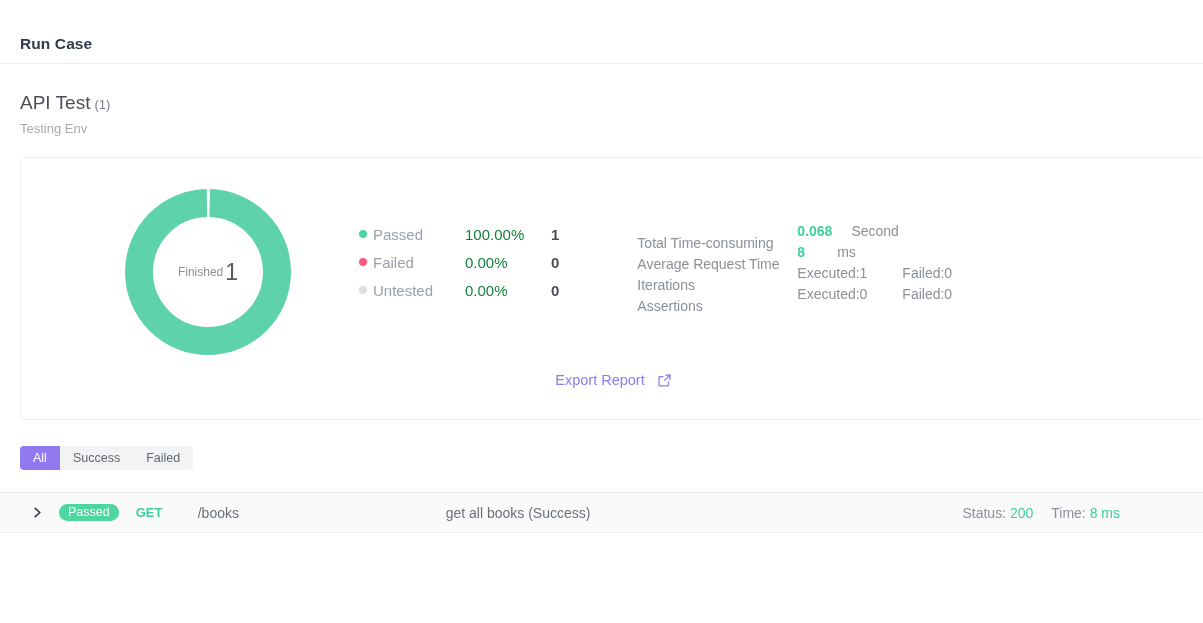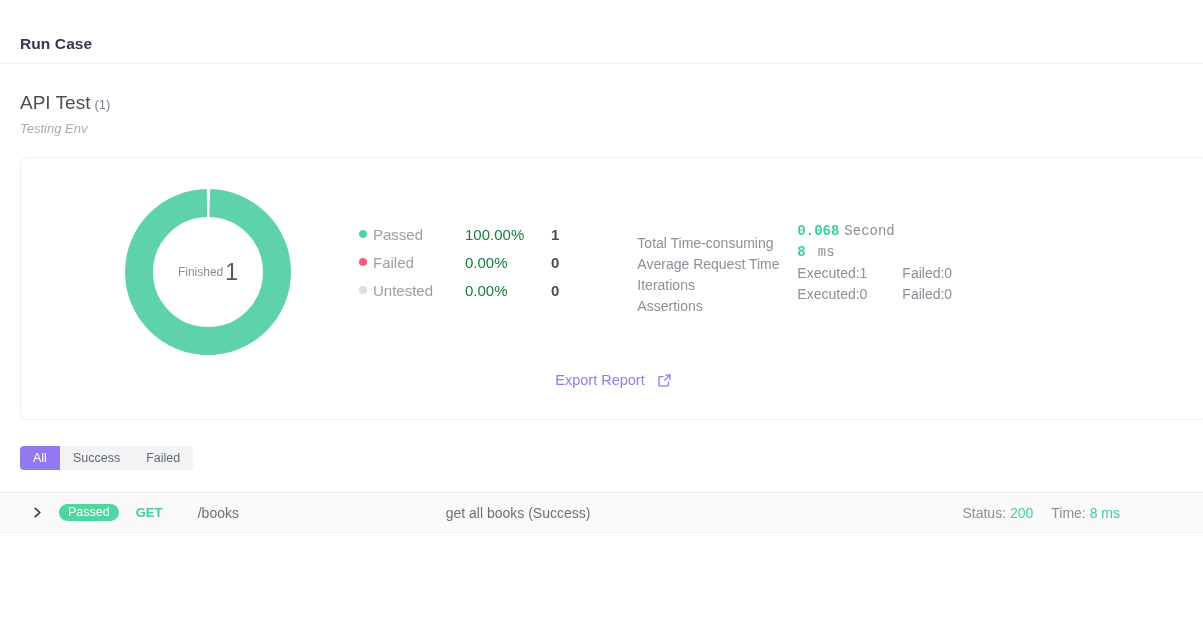--- a/index.html
+++ b/index.html
@@ -43,21 +43,20 @@
     font-weight: normal;
   }
   .page-title-count {
     font-size: 13px;
     color: #7b808a;
   }
   .page-sub {
     margin-top: 7px;
     font-size: 13px;
     color: #a8abb2;
-    font-style: italic;
   }
 
   
   .card {
     margin: 21px 20px 0 20px;
     margin-right: -4px;
     border: 1px solid #f0f0f2;
     border-radius: 6px;
     background: #fff;
     padding: 0;
@@ -132,21 +131,21 @@
     margin-top: 34px;
     font-size: 14px;
     color: #8b9098;
   }
   .stats-row {
     display: flex;
     align-items: center;
     height: 21px;
   }
   .stats-key   { width: 160px; margin-top: 25px; }
-  .stats-valwrap { display:flex; align-items:flex-end; gap:5px;font-family:Liberation Mono, monospace; }
+  .stats-valwrap { display:flex; align-items:flex-end; gap:19px; }
   .stats-strong { color: #3ecf9a; font-weight: bold; }
   .stats-unit   { color: #8b9098; }
   .stats-colA  { width: 105px; }
 
   
   .export-row {
     position: absolute;
     left: 0; right: 0;
     top: 214px;
     display: flex;
@@ -306,21 +305,21 @@
         <span class="stats-key">Total Time-consuming</span>
         <span class="stats-valwrap">
           <span class="stats-strong">0.068</span>
           <span class="stats-unit">Second</span>
         </span>
       </div>
       <div class="stats-row">
         <span class="stats-key">Average Request Time</span>
         <span class="stats-valwrap">
           <span class="stats-strong">8</span>
-          <span class="stats-unit" style="margin-left:7px">ms</span>
+          <span class="stats-unit" style="margin-left:13px">ms</span>
         </span>
       </div>
       <div class="stats-row">
         <span class="stats-key">Iterations</span>
         <span class="stats-colA">Executed:1</span>
         <span>Failed:0</span>
       </div>
       <div class="stats-row">
         <span class="stats-key">Assertions</span>
         <span class="stats-colA">Executed:0</span>

